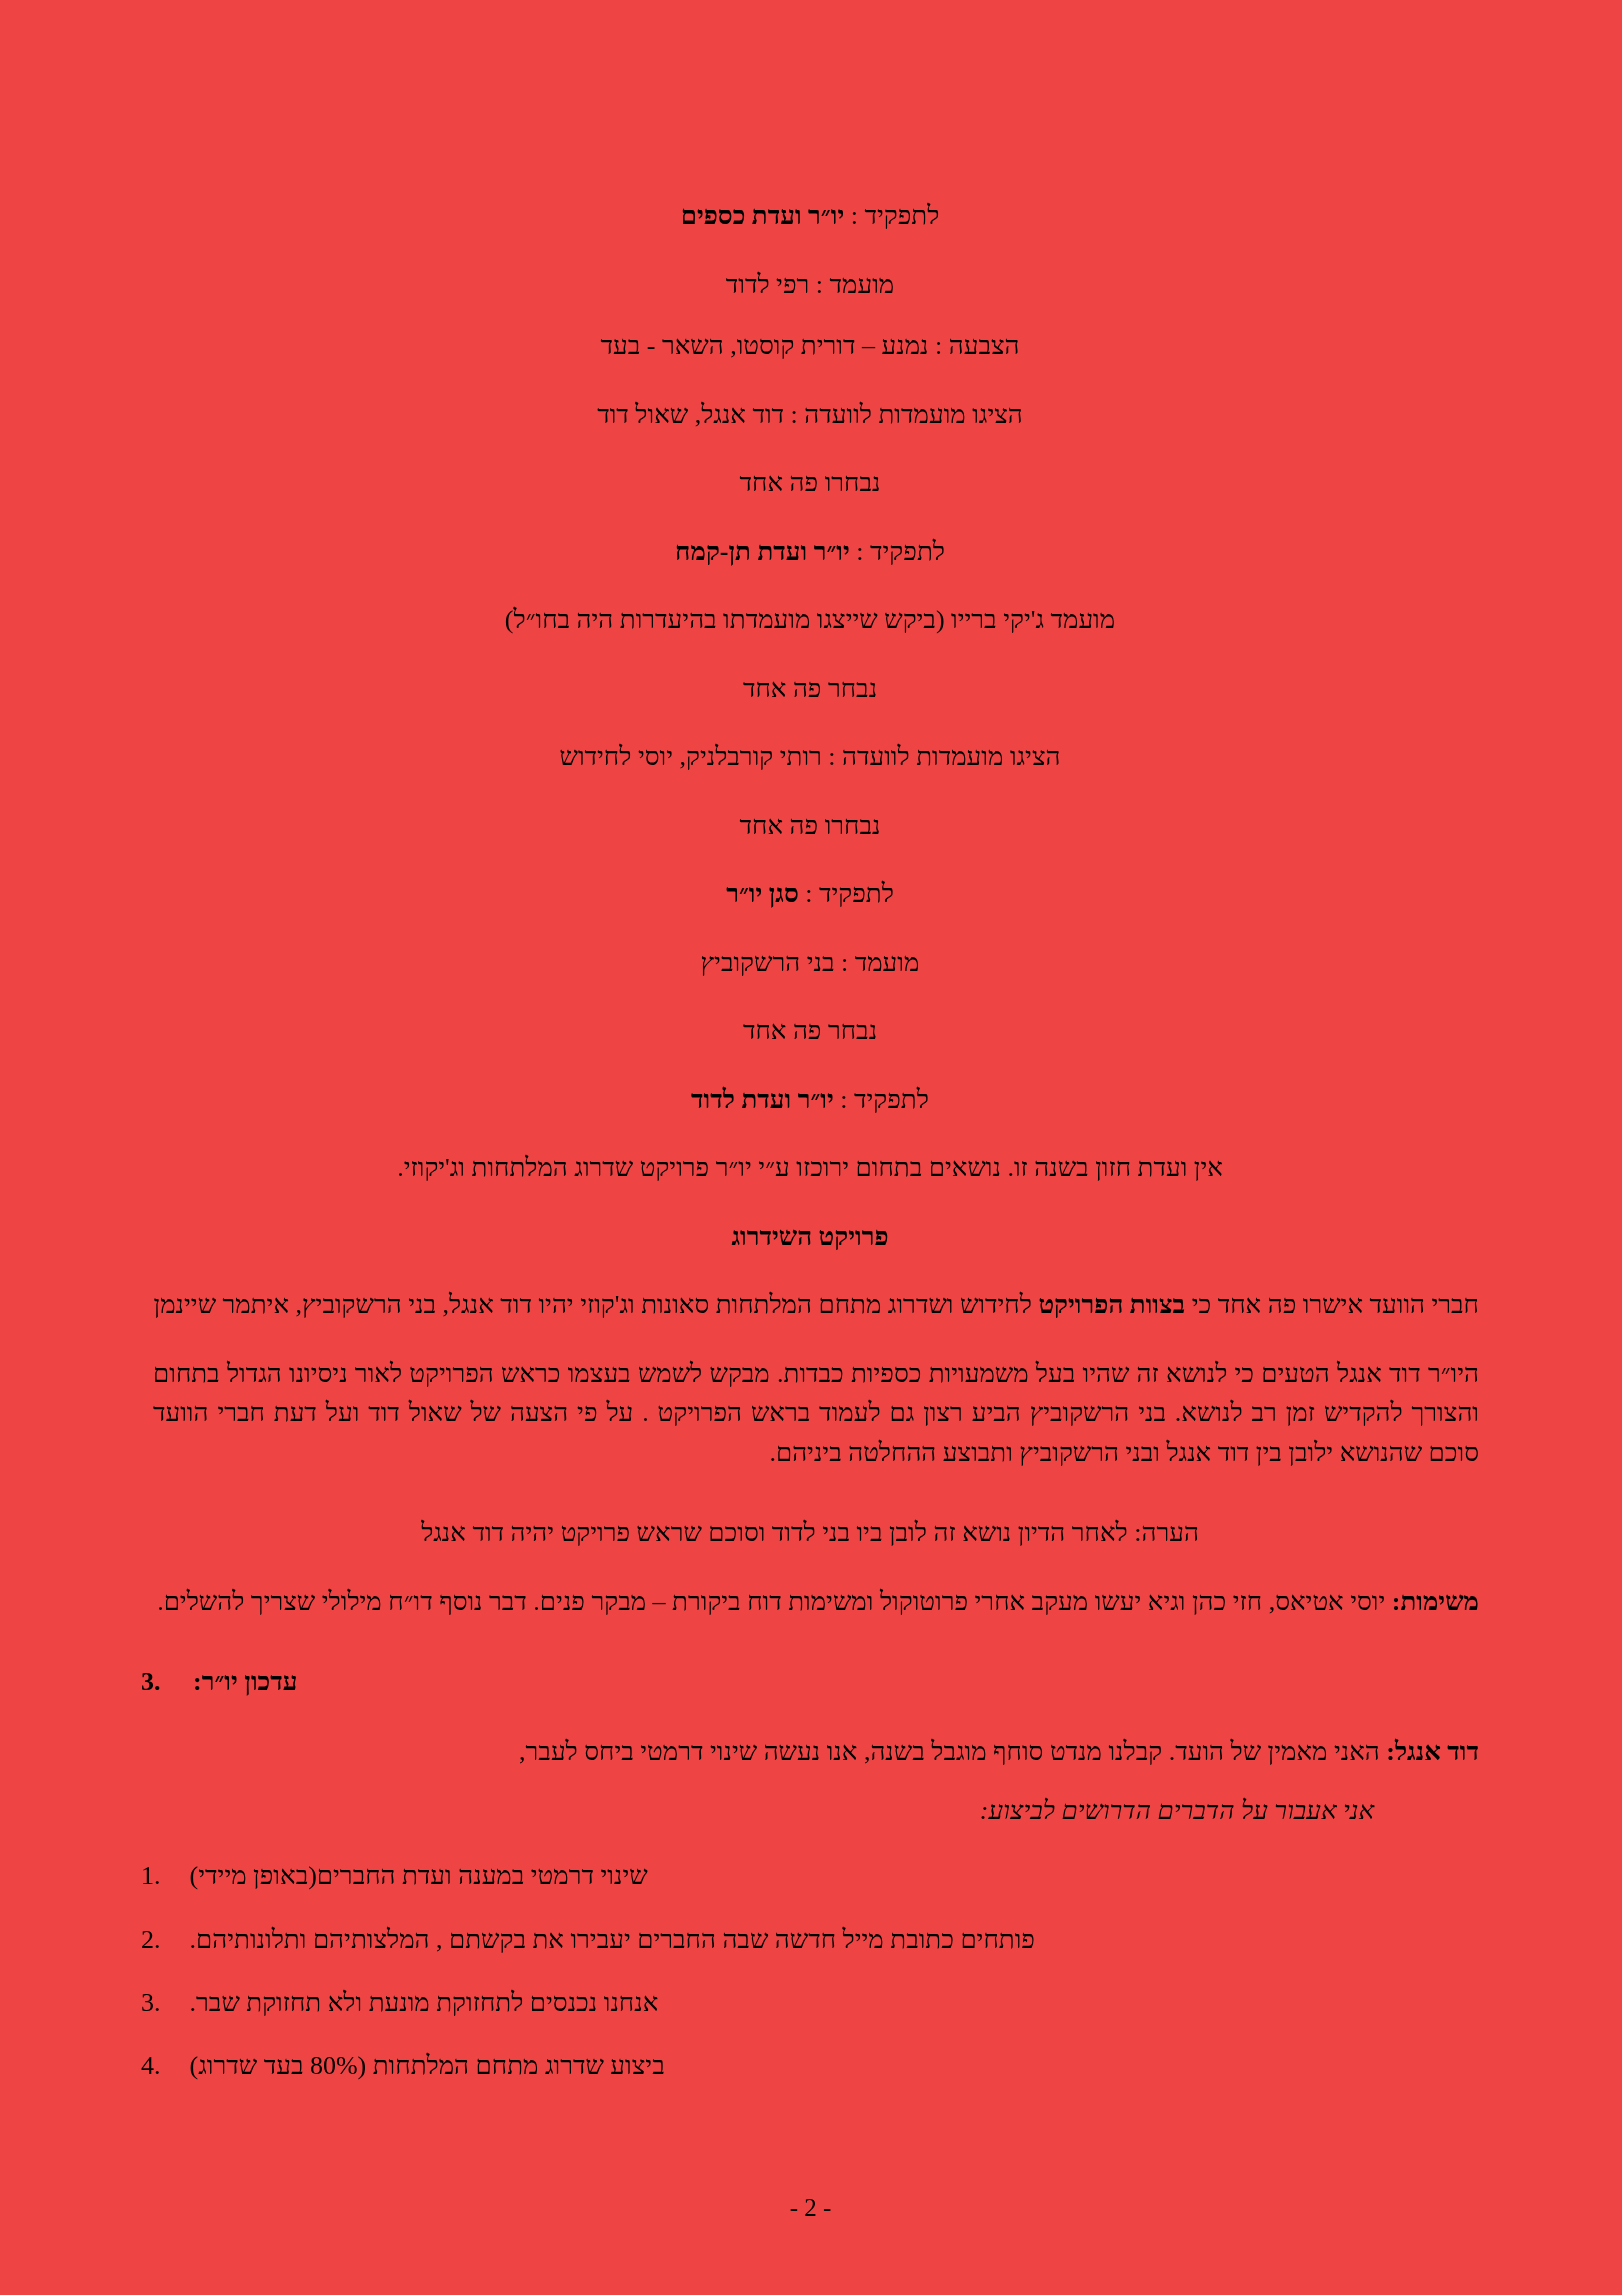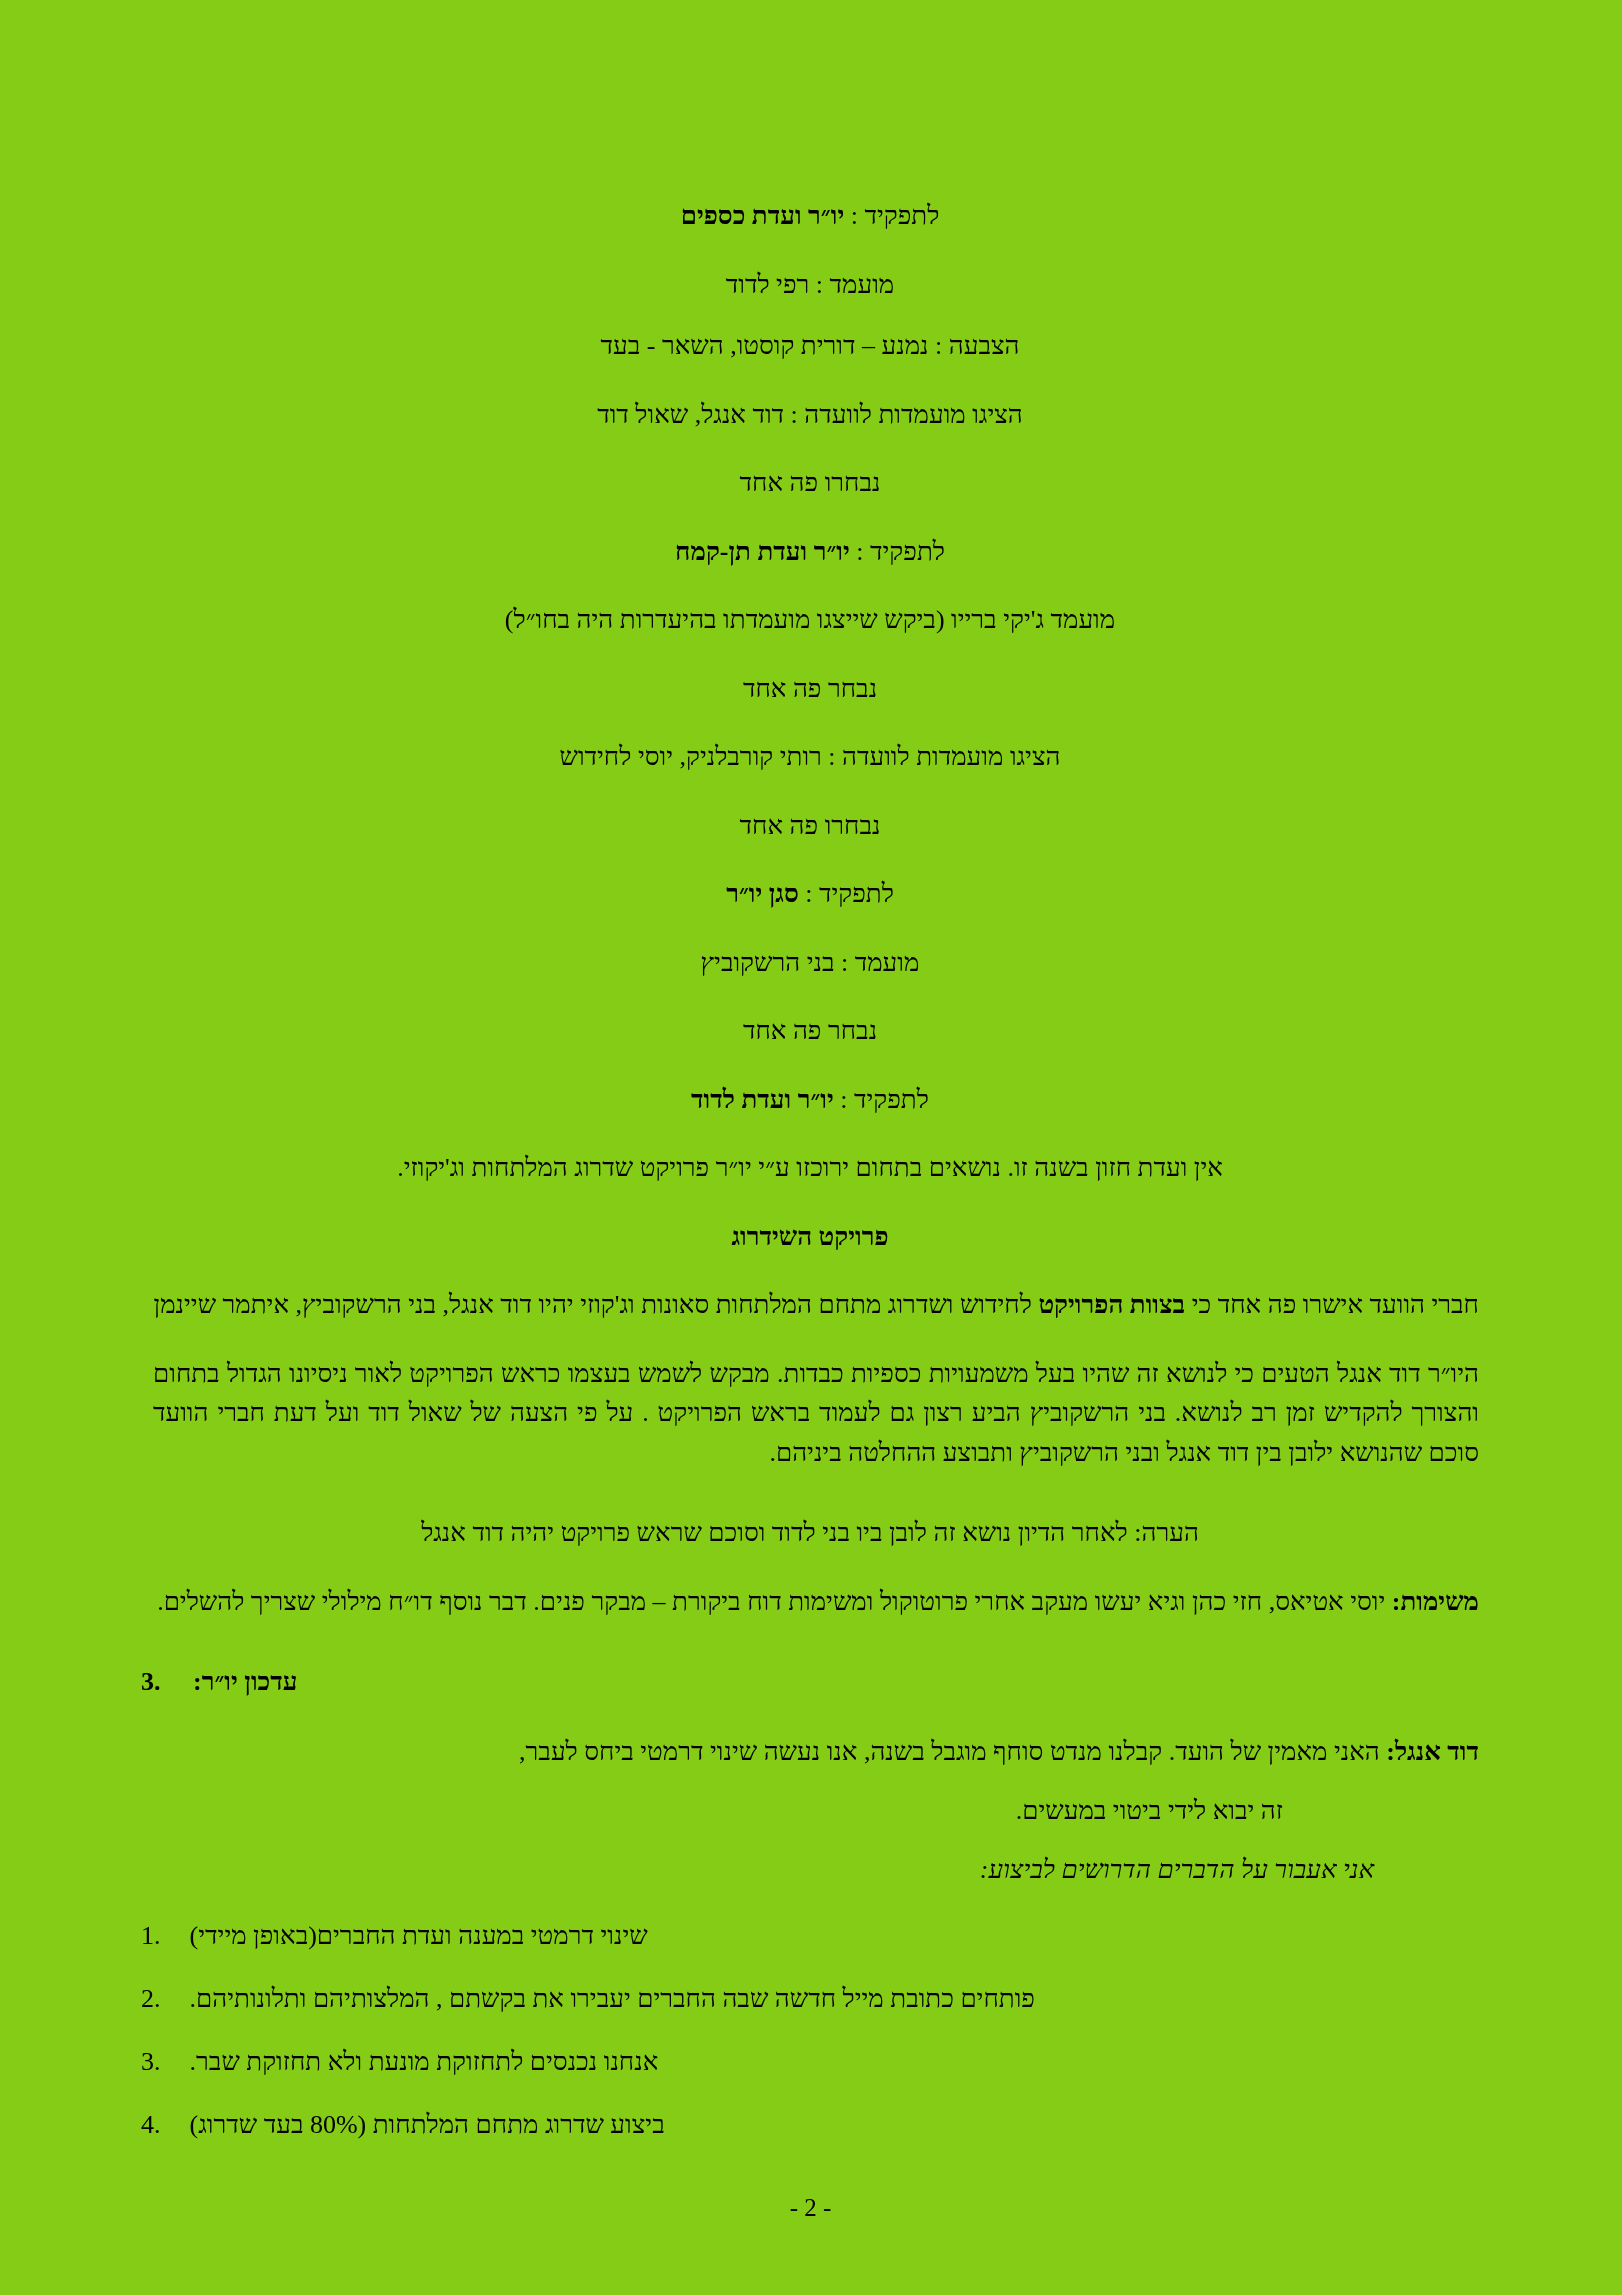--- a/index.html
+++ b/index.html
@@ -4,21 +4,21 @@
 <style>
   html, body {
     margin: 0;
     padding: 0;
     background: #ffffff;
   }
   .page {
     position: relative;
     width: 1623px;
     height: 2295px;
-    background: #84cc16;
+    background: #ef4444;
     box-sizing: border-box;
     padding: 196px 143px 98px 143px;
     font-family: "Liberation Serif", "DejaVu Serif", serif;
     color: #000000;
     direction: rtl;
     text-align: right;
   }
   .content {
     width: 1338px;
     font-size: 26px;
@@ -153,21 +153,20 @@
 
     <div class="num-heading">
       <span class="num">3.</span>
       <span>עדכון יו״ר:</span>
     </div>
 
     <p class="p tight justify">
       <span class="bold">דוד אנגל:</span><span> האני מאמין של הועד. קבלנו מנדט סוחף מוגבל בשנה, אנו נעשה שינוי דרמטי ביחס לעבר,</span>
     </p>
 
-    <p class="r-line sm pad-r-lg">זה יבוא לידי ביטוי במעשים.</p>
     <p class="r-line pad-r-md">אני אעבור על הדברים הדרושים לביצוע:</p>
 
     <ol class="olist pad-r-sm">
       <li>
         <span class="marker">1.</span>
         <span class="txt">שינוי דרמטי במענה ועדת החברים(באופן מיידי)</span>
       </li>
       <li>
         <span class="marker">2.</span>
         <span class="txt">פותחים כתובת מייל חדשה שבה החברים יעבירו את בקשתם , המלצותיהם ותלונותיהם.</span>

